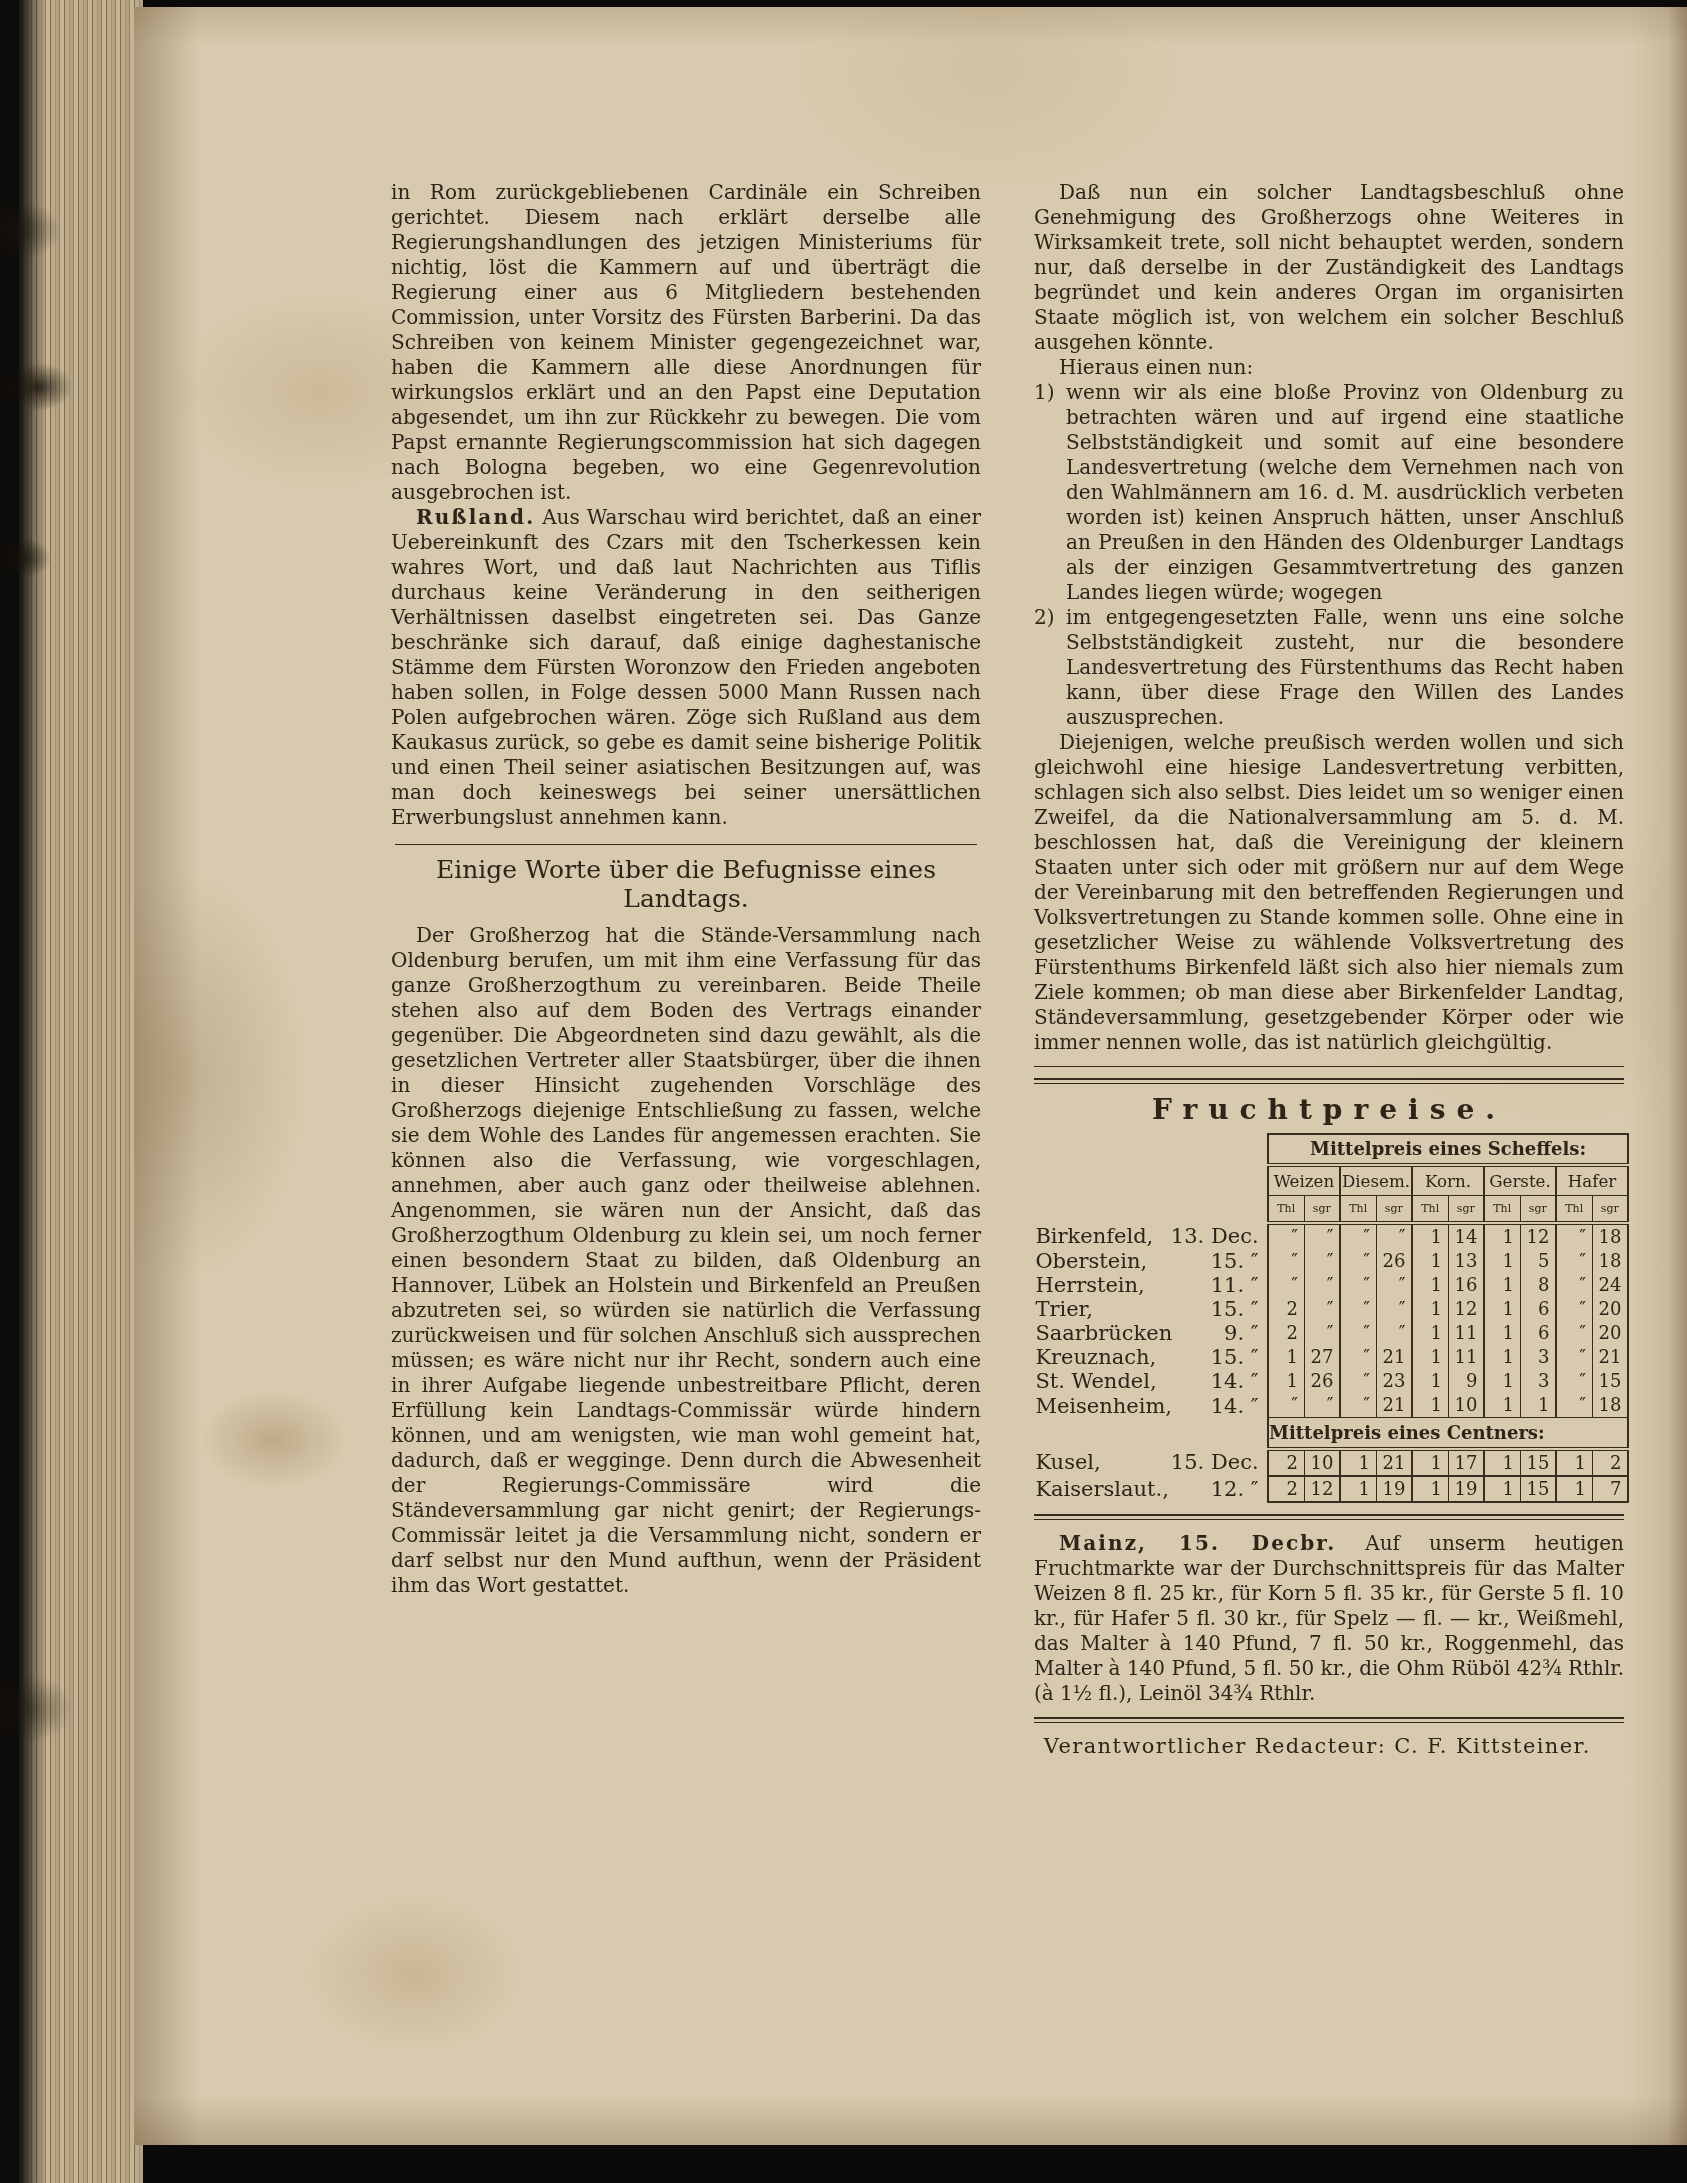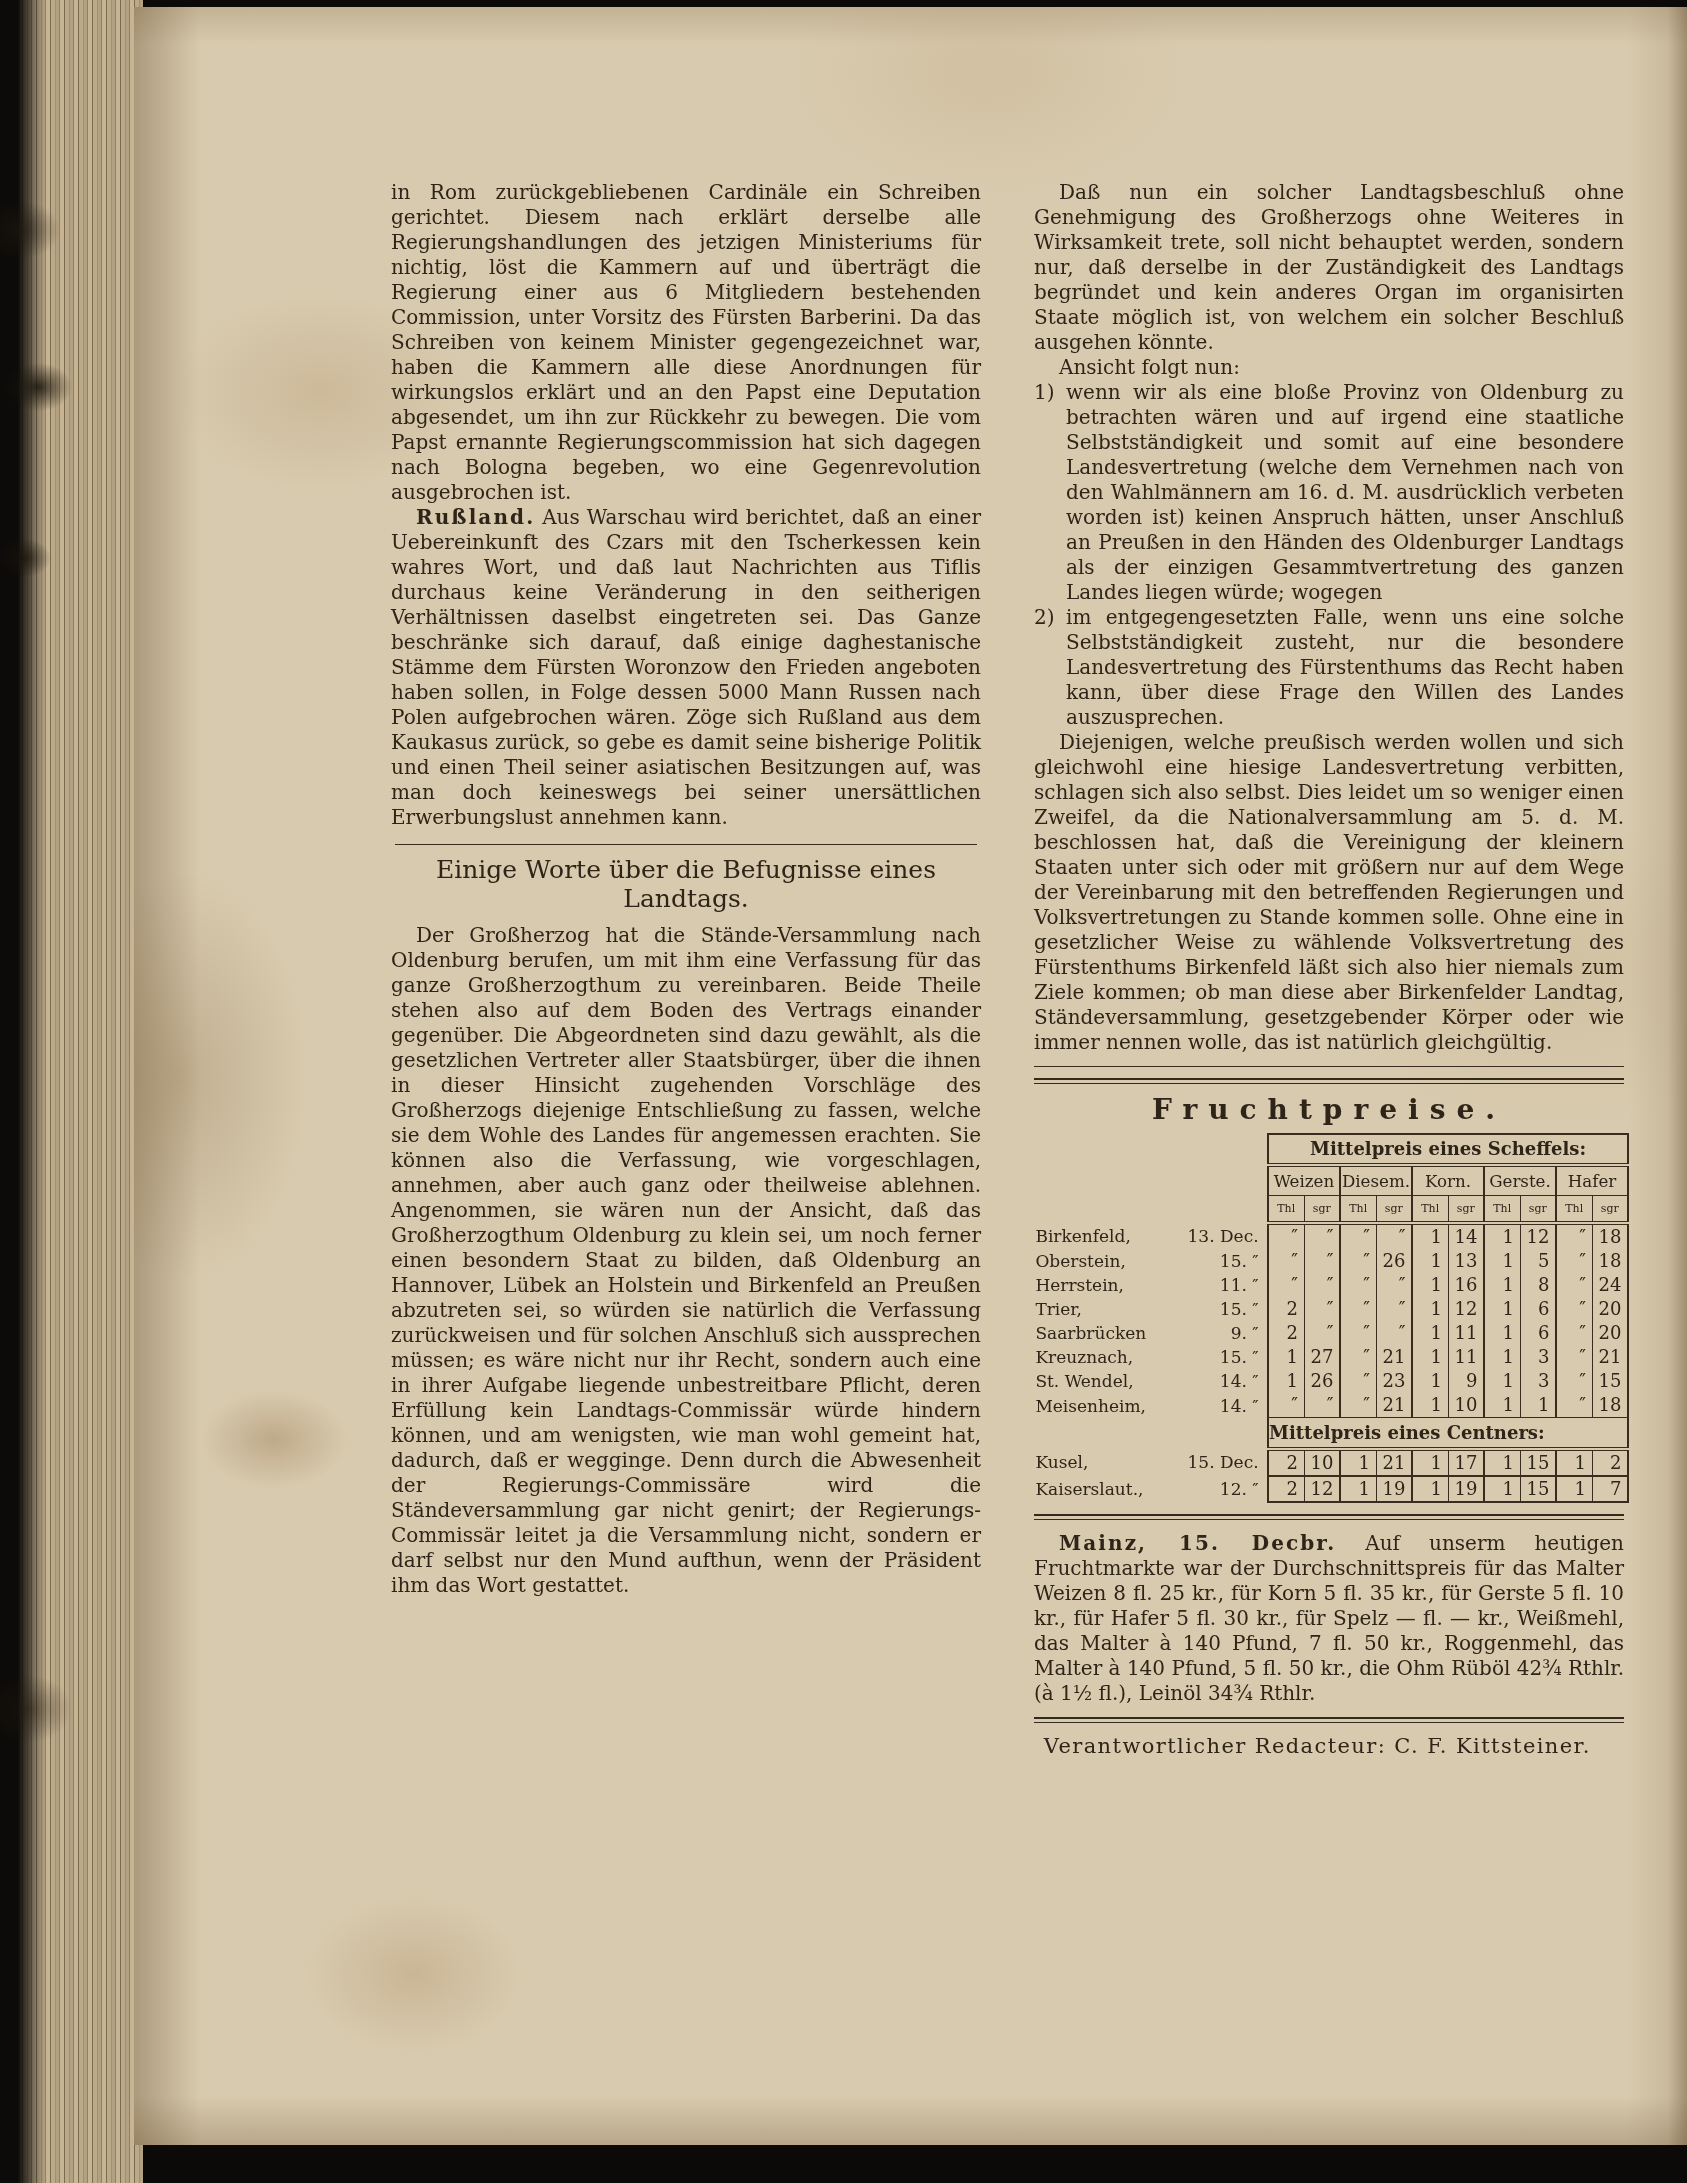--- a/index.html
+++ b/index.html
@@ -57,21 +57,21 @@
   .article-heading { text-align: center; font-weight: normal; font-size: 25px; line-height: 29px; margin: 2.8px 0 9.8px 0; }
 
   .list-item { display: flex; margin: 0; }
   .li-num  { width: 32px; flex: none; }
   .li-text { flex: 1; text-align: justify; }
 
   .fp-title { text-align: center; font-weight: bold; font-size: 28px; letter-spacing: 11px; margin: 12.6px 0 11px 0; }
 
   .fp-table { border-collapse: collapse; width: 100%; table-layout: fixed; color: #2e2418; margin-top: 2.8px; }
   .fp-table td { font-size: 18px; line-height: 24px; padding: 0; vertical-align: middle; overflow: hidden; }
-  td.place { border: none; text-align: left; font-size: 17px; padding: 0 8.4px 0 1.4px; }
+  td.place { border: none; text-align: left; font-size: 21px; padding: 0 8.4px 0 1.4px; }
   .place-flex { display: flex; justify-content: space-between; }
   td.sh   { border: 2.1px solid #382c1e; border-bottom: 4.2px double #382c1e; text-align: center; font-size: 18px; padding: 2.1px 0; font-weight: bold; }
   td.crop { border-left: 2.1px solid #382c1e; border-right: 2.1px solid #382c1e; border-bottom: 1.4px solid #382c1e; text-align: center; font-size: 16.7px; padding: 2px 0; }
   td.unit { border-left: 0.7px solid #382c1e; border-bottom: 4.2px double #382c1e; font-size: 11px; text-align: center; padding: 0.7px 0; }
   td.pair { border-left: 2.1px solid #382c1e !important; }
   td.edge { border-right: 2.1px solid #382c1e; }
   td.val  { border-left: 0.7px solid #382c1e; text-align: right; padding-right: 5.6px; }
   td.ch   { border: 2.1px solid #382c1e; border-top: 1.4px solid #382c1e; border-bottom: 4.2px double #382c1e; text-align: left; font-weight: bold; font-size: 18px; padding: 2.1px 0; }
   tbody.last-rows td.val { border-bottom: 2.1px solid #382c1e; }
 
@@ -96,21 +96,21 @@
       <h2 class="article-heading">
         <span>Einige Worte über die Befugnisse eines</span><br>
         <span>Landtags.</span>
       </h2>
 
       <p class="body-text indent">Der Großherzog hat die Stände-Versammlung nach Oldenburg berufen, um mit ihm eine Verfassung für das ganze Großherzogthum zu vereinbaren. Beide Theile stehen also auf dem Boden des Vertrags einander gegenüber. Die Abgeordneten sind dazu gewählt, als die gesetzlichen Vertreter aller Staatsbürger, über die ihnen in dieser Hinsicht zugehenden Vorschläge des Großherzogs diejenige Entschließung zu fassen, welche sie dem Wohle des Landes für angemessen erachten. Sie können also die Verfassung, wie vorgeschlagen, annehmen, aber auch ganz oder theilweise ablehnen. Angenommen, sie wären nun der Ansicht, daß das Großherzogthum Oldenburg zu klein sei, um noch ferner einen besondern Staat zu bilden, daß Oldenburg an Hannover, Lübek an Holstein und Birkenfeld an Preußen abzutreten sei, so würden sie natürlich die Verfassung zurückweisen und für solchen Anschluß sich aussprechen müssen; es wäre nicht nur ihr Recht, sondern auch eine in ihrer Aufgabe liegende unbestreitbare Pflicht, deren Erfüllung kein Landtags-Commissär würde hindern können, und am wenigsten, wie man wohl gemeint hat, dadurch, daß er wegginge. Denn durch die Abwesenheit der Regierungs-Commissäre wird die Ständeversammlung gar nicht genirt; der Regierungs-Commissär leitet ja die Versammlung nicht, sondern er darf selbst nur den Mund aufthun, wenn der Präsident ihm das Wort gestattet.</p>
     </div>
 
     <div class="col col-right">
       <p class="body-text indent">Daß nun ein solcher Landtagsbeschluß ohne Genehmigung des Großherzogs ohne Weiteres in Wirksamkeit trete, soll nicht behauptet werden, sondern nur, daß derselbe in der Zuständigkeit des Landtags begründet und kein anderes Organ im organisirten Staate möglich ist, von welchem ein solcher Beschluß ausgehen könnte.</p>
-      <p class="body-text indent">Ansicht folgt nun:</p>
+      <p class="body-text indent">Hieraus einen nun:</p>
 
       <div class="list-item">
         <span class="li-num">1)</span>
         <div class="li-text">wenn wir als eine bloße Provinz von Oldenburg zu betrachten wären und auf irgend eine staatliche Selbstständigkeit und somit auf eine besondere Landesvertretung (welche dem Vernehmen nach von den Wahlmännern am 16. d. M. ausdrücklich verbeten worden ist) keinen Anspruch hätten, unser Anschluß an Preußen in den Händen des Oldenburger Landtags als der einzigen Gesammtvertretung des ganzen Landes liegen würde; wogegen</div>
       </div>
       <div class="list-item">
         <span class="li-num">2)</span>
         <div class="li-text">im entgegengesetzten Falle, wenn uns eine solche Selbstständigkeit zusteht, nur die besondere Landesvertretung des Fürstenthums das Recht haben kann, über diese Frage den Willen des Landes auszusprechen.</div>
       </div>
 

